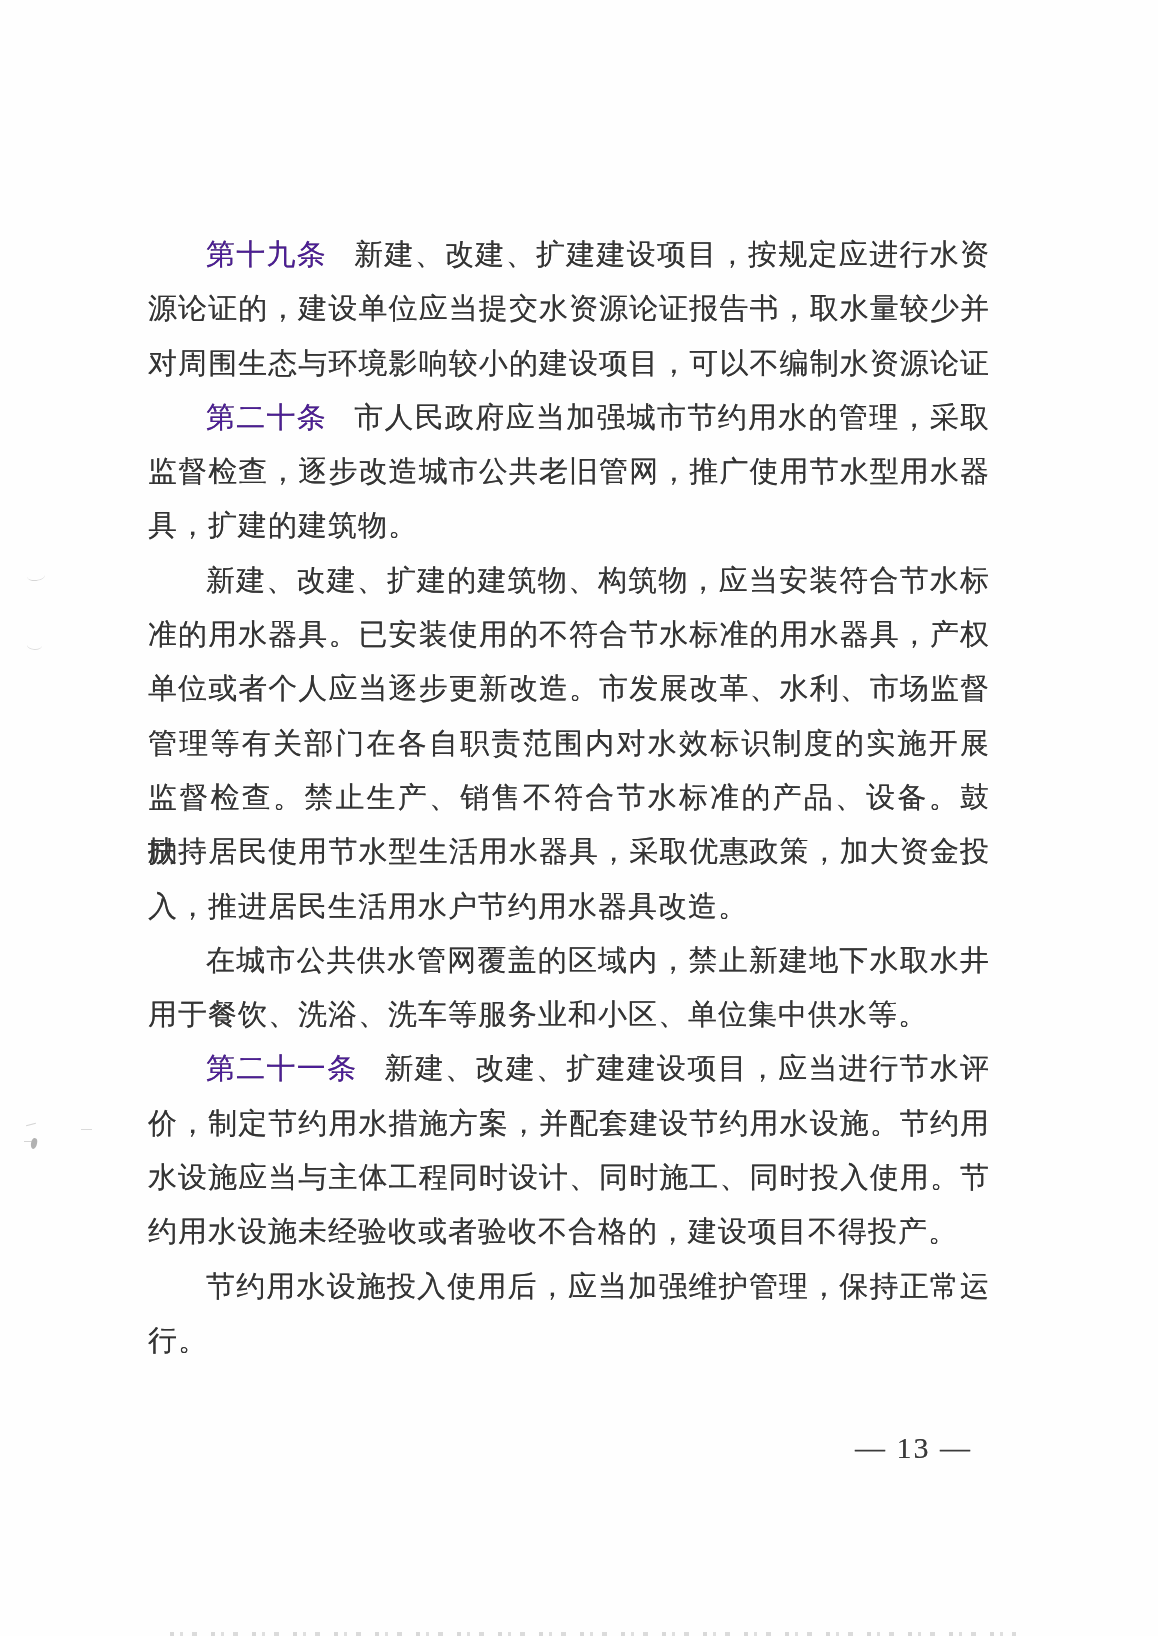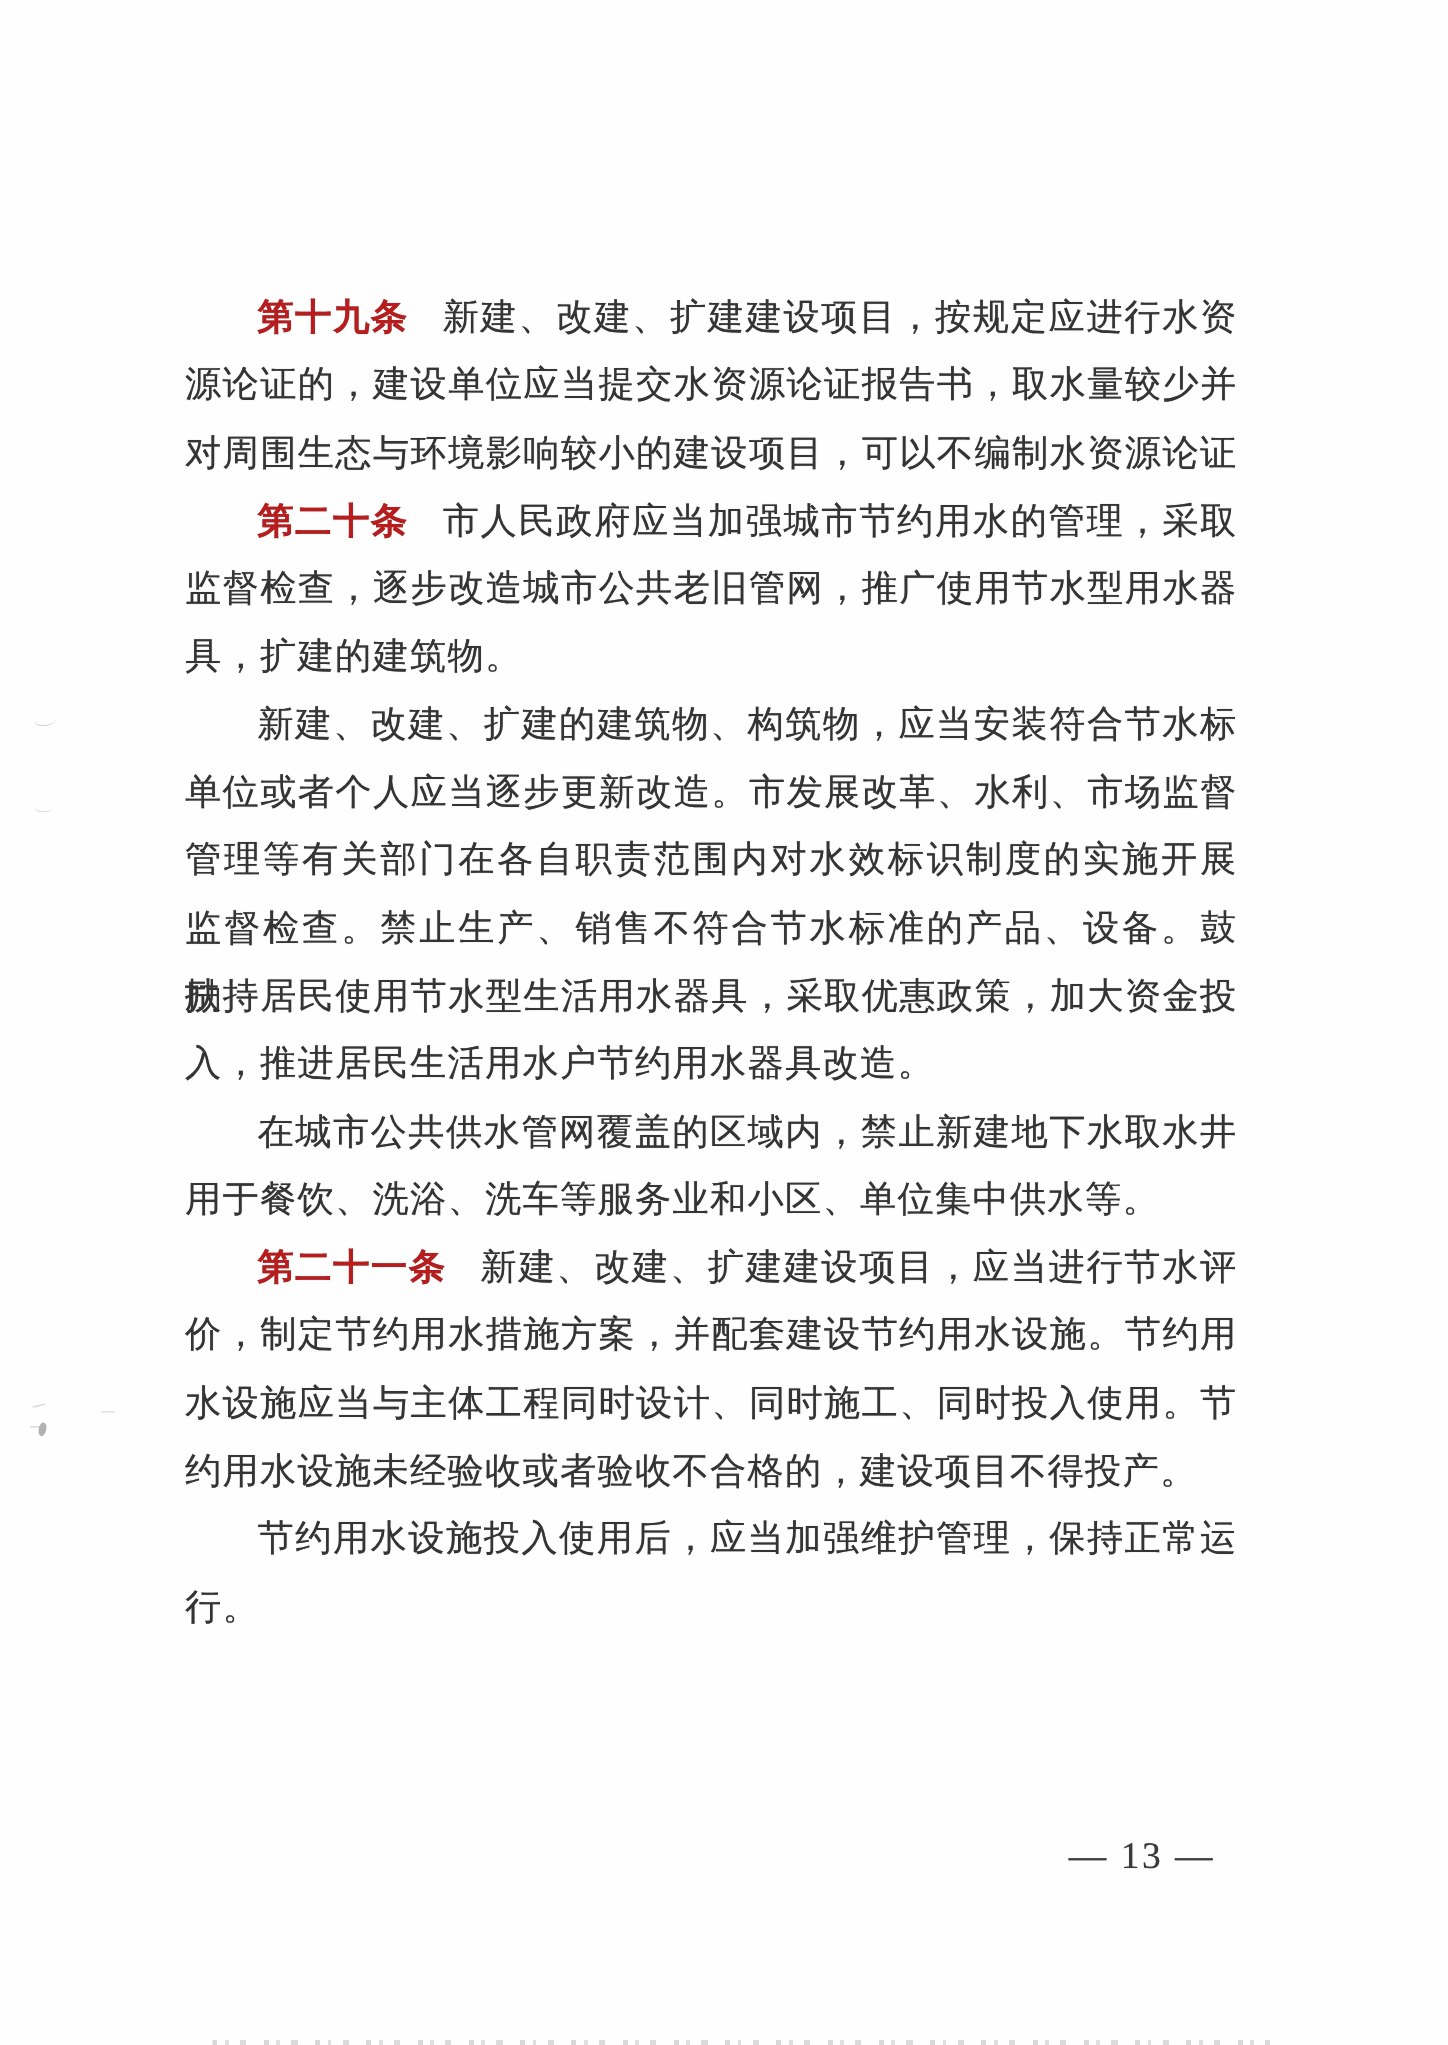--- a/index.html
+++ b/index.html
@@ -26,27 +26,27 @@
     text-shadow: 0 0 0.6px rgba(70,70,70,0.75);
     white-space: nowrap;
   }
   .line.fill {
     white-space: normal;
     text-align: justify;
     text-align-last: justify;
   }
   .line.indent { text-indent: 58px; }
   .lead {
-    font-weight: bold;
-    color: #b91c1c;
+    font-weight: normal;
+    color: #4c1d95;
     margin-right: 27px;
   }
   .page-number {
     position: absolute;
-    top: 1468px;
+    top: 1431px;
     right: 186px;
     font-size: 30px;
     letter-spacing: 2px;
     color: #3a3a3a;
     text-shadow: 0 0 0.6px rgba(70,70,70,0.75);
   }
   
   .artifact { position: absolute; opacity: 0.65; }
   .artifact.curve1 {
     left: 27px; top: 571px; width: 18px; height: 9px;
@@ -99,20 +99,21 @@
 
     <div class="line indent fill"><span class="lead">第十九条</span><span>新建、改建、扩建建设项目，按规定应进行水资</span></div>
     <div class="line fill"><span>源论证的，建设单位应当提交水资源论证报告书，取水量较少并</span></div>
     <div class="line fill"><span>对周围生态与环境影响较小的建设项目，可以不编制水资源论证</span></div>
 
     <div class="line indent fill"><span class="lead">第二十条</span><span>市人民政府应当加强城市节约用水的管理，采取</span></div>
     <div class="line fill"><span>监督检查，逐步改造城市公共老旧管网，推广使用节水型用水器</span></div>
     <div class="line"><span>具，扩建的建筑物。</span></div>
 
     <div class="line indent fill"><span>新建、改建、扩建的建筑物、构筑物，应当安装符合节水标</span></div>
+    <div class="line fill"><span>准的用水器具。已安装使用的不符合节水标准的用水器具，产权</span></div>
     <div class="line fill"><span>单位或者个人应当逐步更新改造。市发展改革、水利、市场监督</span></div>
     <div class="line fill"><span>管理等有关部门在各自职责范围内对水效标识制度的实施开展</span></div>
     <div class="line fill"><span>监督检查。禁止生产、销售不符合节水标准的产品、设备。鼓励、</span></div>
     <div class="line fill"><span>扶持居民使用节水型生活用水器具，采取优惠政策，加大资金投</span></div>
     <div class="line"><span>入，推进居民生活用水户节约用水器具改造。</span></div>
 
     <div class="line indent fill"><span>在城市公共供水管网覆盖的区域内，禁止新建地下水取水井</span></div>
     <div class="line"><span>用于餐饮、洗浴、洗车等服务业和小区、单位集中供水等。</span></div>
 
     <div class="line indent fill"><span class="lead">第二十一条</span><span>新建、改建、扩建建设项目，应当进行节水评</span></div>

